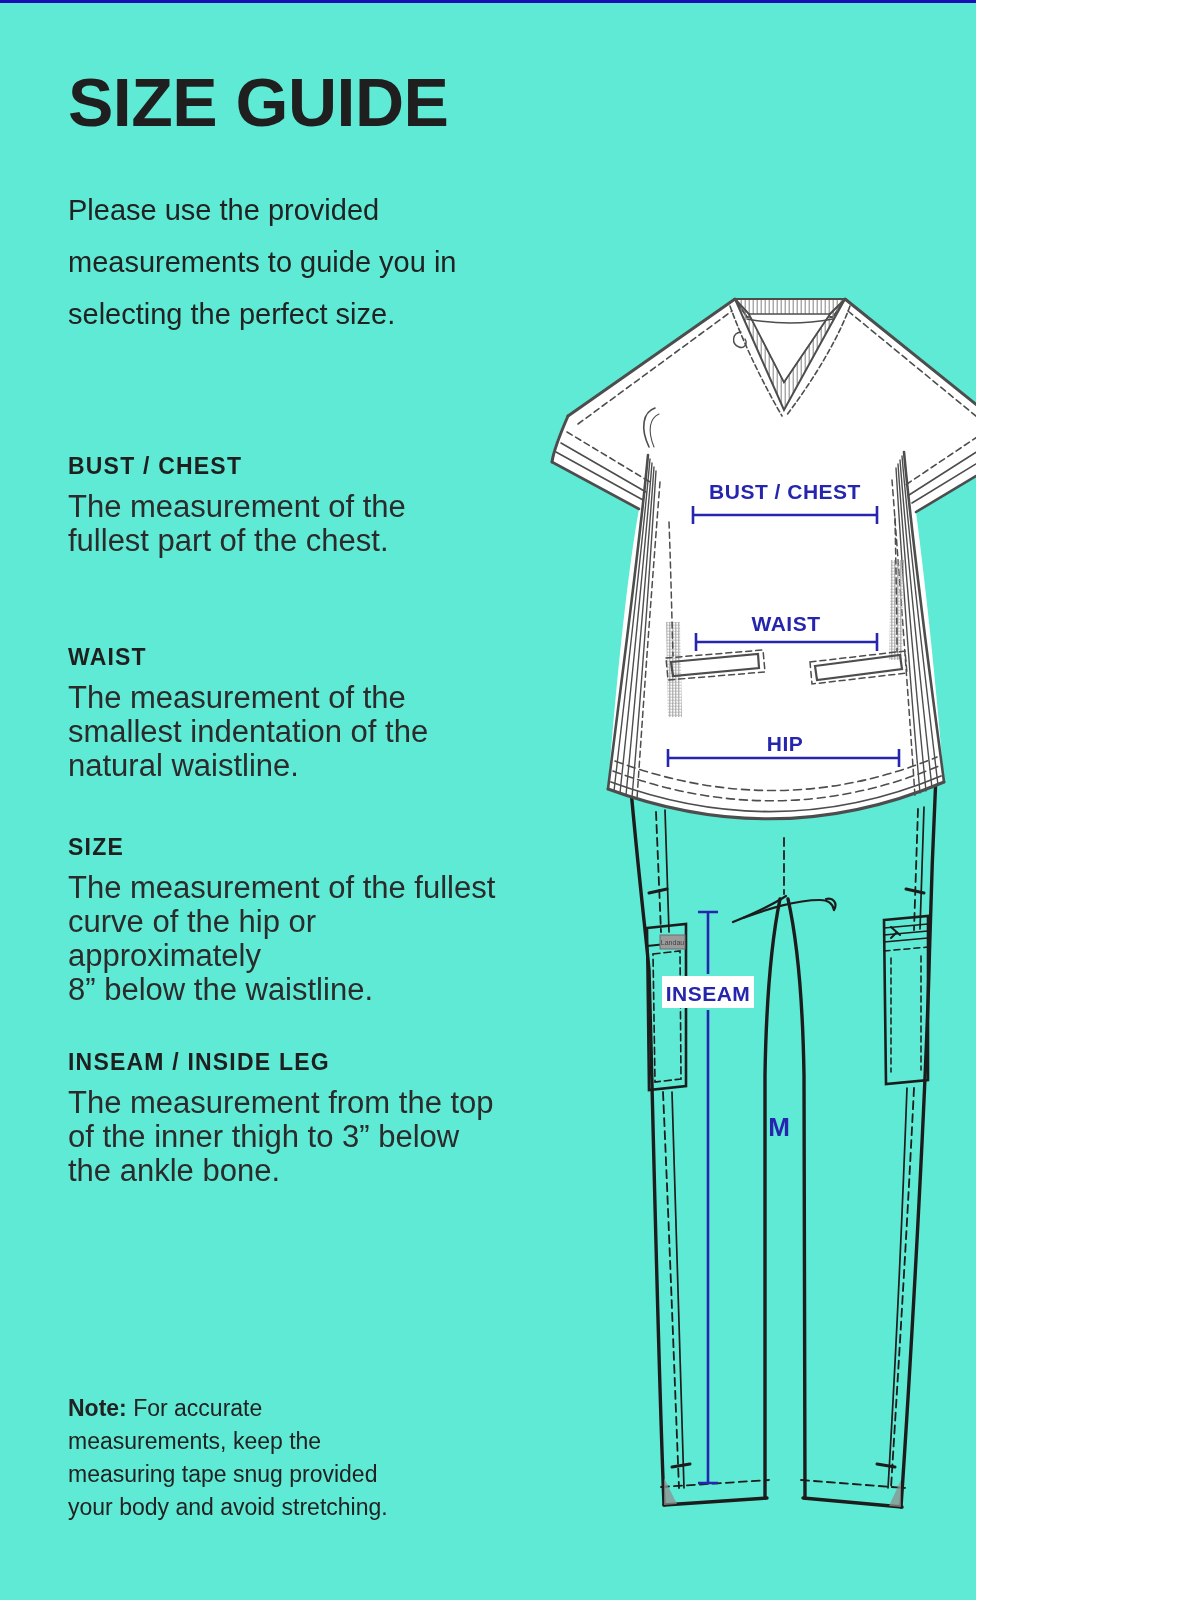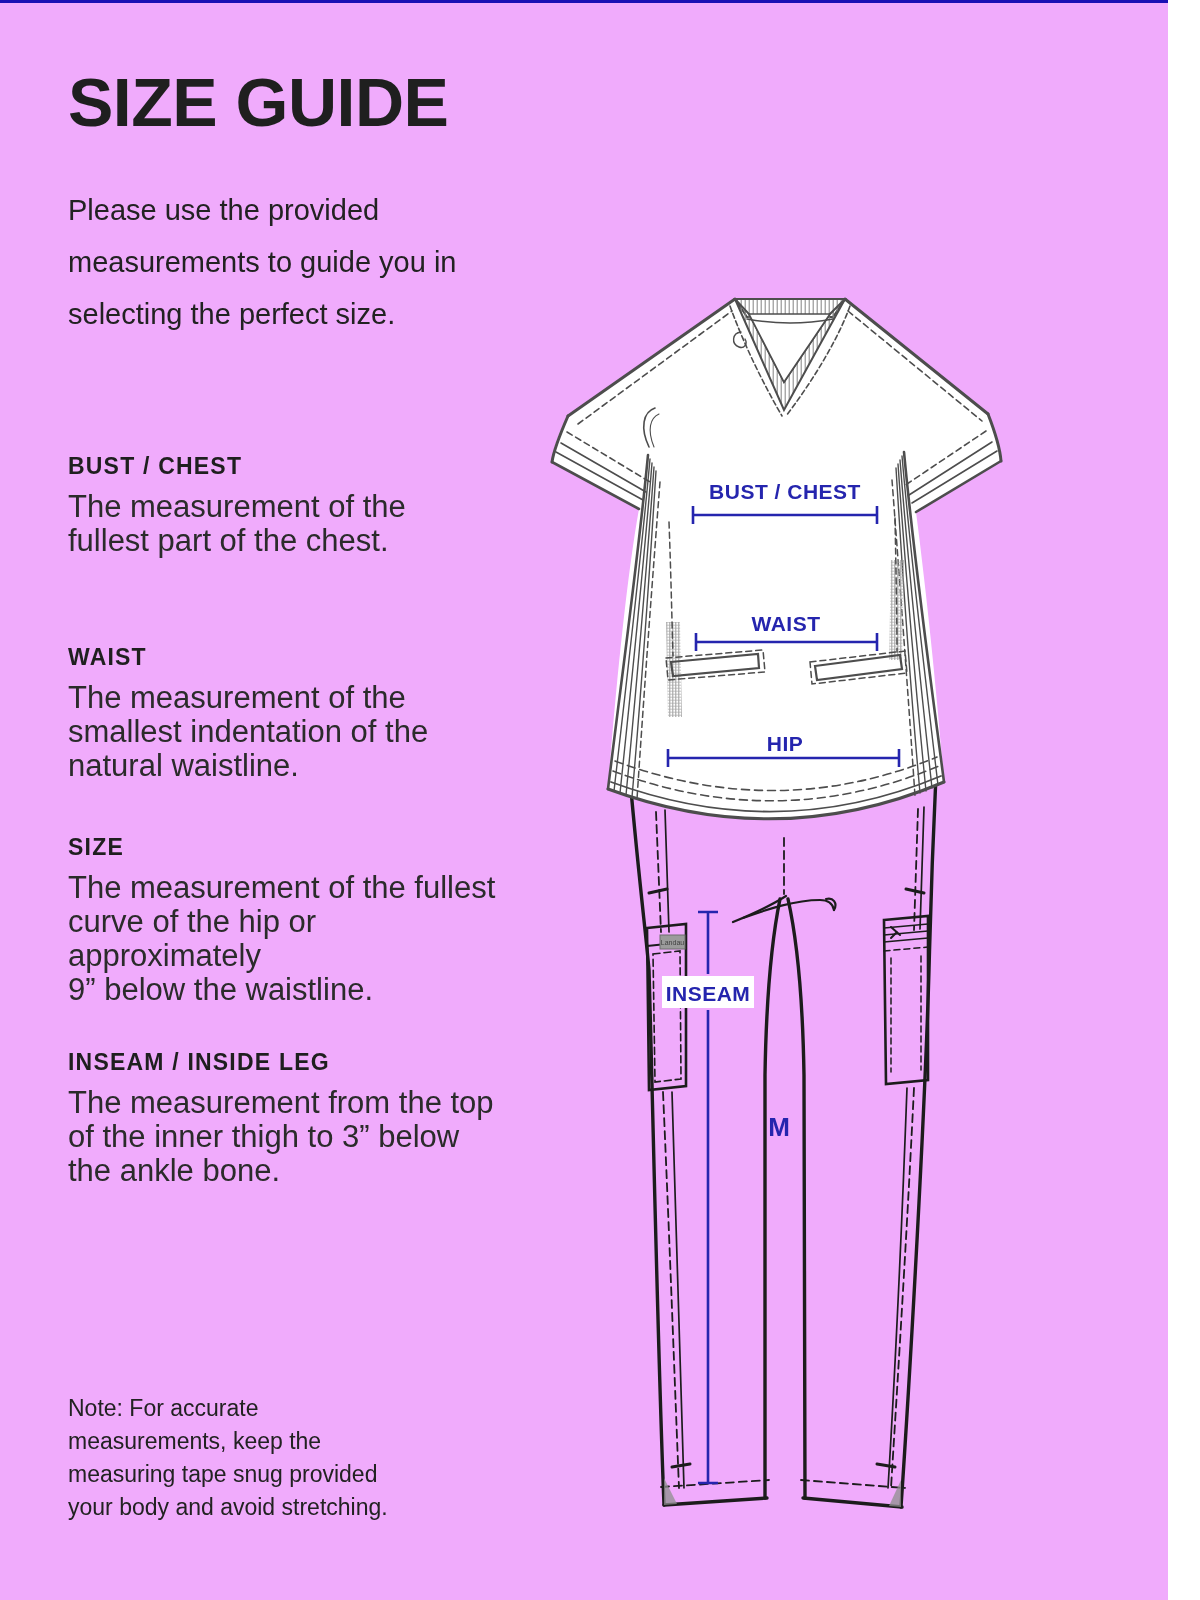--- a/index.html
+++ b/index.html
@@ -1,17 +1,17 @@
 <!DOCTYPE html>
 <html><head>
 <meta charset="utf-8">
 <style>
   html,body{margin:0;padding:0;background:#ffffff;}
   .page{
-    position:relative;width:1168px;height:1600px;background:#f0abfc;
+    position:relative;width:976px;height:1600px;background:#5eead4;
     overflow:hidden;font-family:"Liberation Sans",sans-serif;color:#232323;
   }
   .topbar{position:absolute;left:0;top:0;width:1200px;height:3px;background:#1a11b4;}
   .left-col{position:absolute;left:0;top:0;width:520px;height:1600px;}
   h1.title{
     position:absolute;left:68px;top:66px;margin:0;
     font-size:68px;font-weight:bold;letter-spacing:-0.5px;color:#1f1f1f;line-height:72px;
   }
   p.intro{
     position:absolute;left:68px;top:184px;margin:0;width:460px;
@@ -22,21 +22,21 @@
     margin:0 0 10px 0;font-size:23px;font-weight:bold;letter-spacing:1.2px;color:#1f1f1f;line-height:28px;
   }
   .measure-section p{
     margin:0;font-size:31px;line-height:34px;color:#2b2b2b;white-space:pre-line;
   }
   .s1{top:452px}.s2{top:643px}.s3{top:833px}.s4{top:1048px}
   p.note{
     position:absolute;left:68px;top:1392px;margin:0;width:440px;
     font-size:23px;line-height:33px;color:#222;white-space:pre-line;
   }
-  p.note strong{font-weight:normal;text-align:right;}
+  p.note strong{font-weight:bold;text-align:right;}
   svg.diagram{position:absolute;left:0;top:0;width:1200px;height:1600px;}
   .edge-frag{position:absolute;}
   
   .blab{font-family:"Liberation Sans",sans-serif;font-size:21px;font-weight:bold;letter-spacing:.5px;fill:#2525ae;text-anchor:middle;}
   .bm{font-family:"Liberation Sans",sans-serif;font-size:26px;font-weight:bold;fill:#2525ae;text-anchor:middle;}
   .tagtxt{font-family:"Liberation Sans",sans-serif;font-size:7px;fill:#3f3f3f;text-anchor:middle;}
 </style>
 </head>
 <body>
 
@@ -57,21 +57,21 @@
     <section class="measure-section s2">
       <h2>WAIST</h2>
       <p>The measurement of the
 smallest indentation of the
 natural waistline.</p>
     </section>
     <section class="measure-section s3">
       <h2>SIZE</h2>
       <p>The measurement of the fullest
 curve of the hip or approximately
-9” below the waistline.</p>
+8” below the waistline.</p>
     </section>
     <section class="measure-section s4">
       <h2>INSEAM / INSIDE LEG</h2>
       <p>The measurement from the top
 of the inner thigh to 3” below
 the ankle bone.</p>
     </section>
 
     <p class="note"><strong>Note:</strong><span> For accurate
 measurements, keep the

